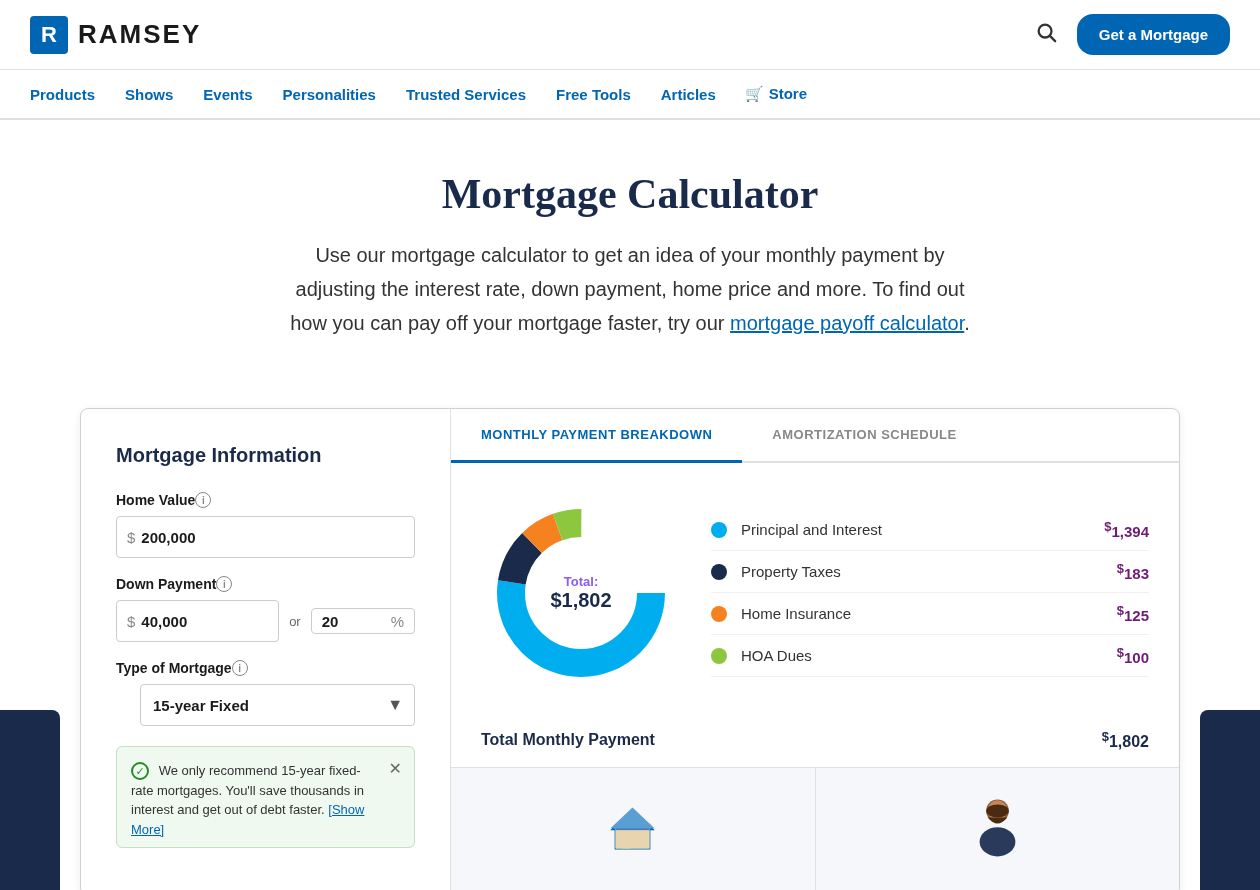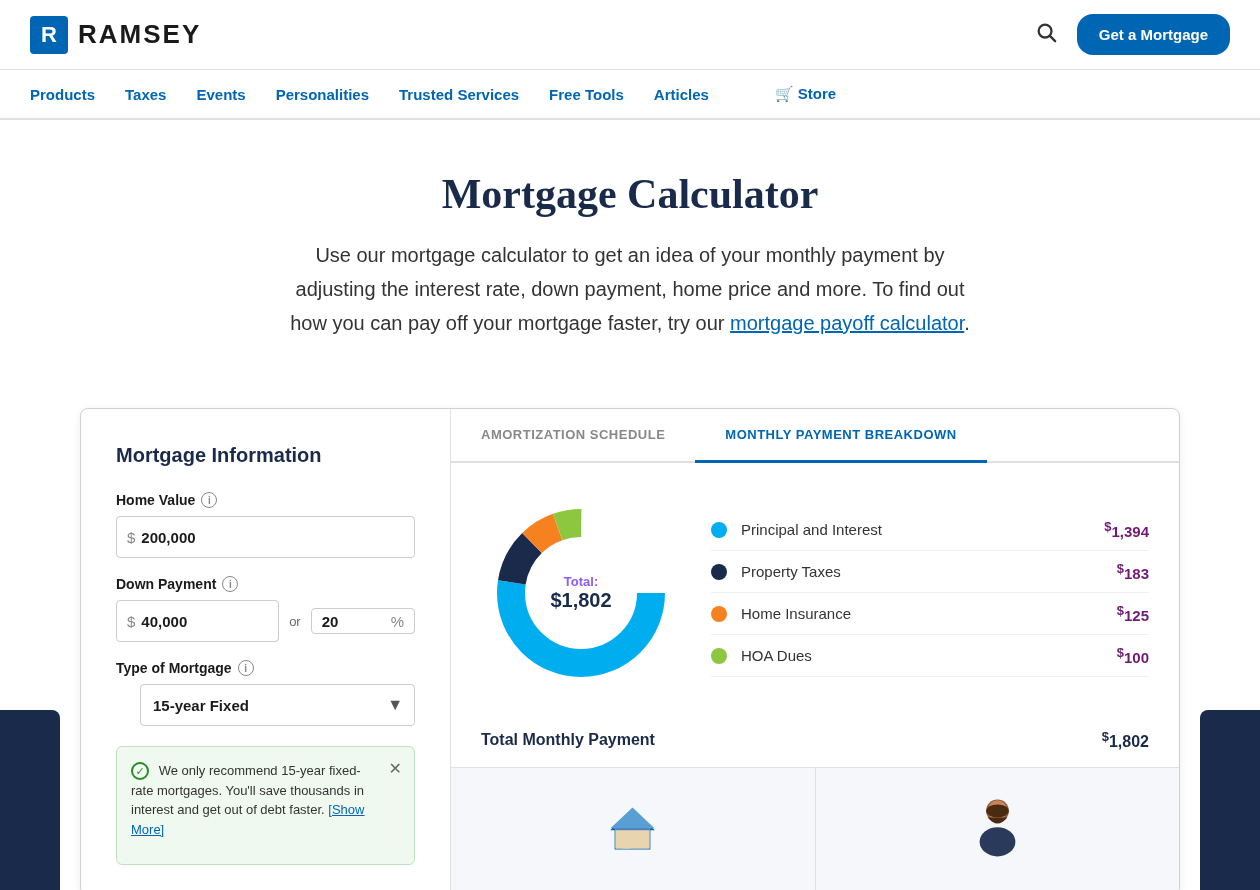--- a/index.html
+++ b/index.html
@@ -75,21 +75,20 @@
       font-weight: 600;
       color: #0066b3;
       cursor: pointer;
       text-decoration: none;
       white-space: nowrap;
     }
     .nav-store {
       display: flex;
       align-items: center;
       gap: 4px;
-      margin-left: 36px;
     }
 
     
     .hero {
       text-align: center;
       padding: 50px 20px 30px;
       background: #fff;
     }
     .hero-title {
       font-size: 42px;
@@ -137,21 +136,20 @@
       color: #1a2a4a;
       margin-bottom: 25px;
     }
     .field-label {
       font-size: 14px;
       font-weight: 700;
       color: #1a1a1a;
       margin-bottom: 8px;
       display: flex;
       align-items: center;
-      gap: 6px;
     }
     .info-icon {
       width: 16px;
       height: 16px;
       border: 1.5px solid #888;
       border-radius: 50%;
       display: inline-flex;
       align-items: center;
       justify-content: center;
       font-size: 10px;
@@ -244,21 +242,21 @@
       right: 12px;
       top: 50%;
       transform: translateY(-50%);
       pointer-events: none;
       color: #555;
     }
     .info-box {
       background: #f0f9f0;
       border: 1.5px solid #c0e0c0;
       border-radius: 6px;
-      padding: 14px 35px 25px 14px;
+      padding: 14px 35px 8px 14px;
       font-size: 13px;
       color: #333;
       line-height: 1.5;
       position: relative;
     }
     .info-box-close {
       position: absolute;
       top: 10px;
       right: 12px;
       cursor: pointer;
@@ -451,21 +449,21 @@
         <circle cx="11" cy="11" r="7"></circle>
         <line x1="16.5" y1="16.5" x2="22" y2="22"></line>
       </svg>
     </button>
     <button class="cta-button">Get a Mortgage</button>
   </div>
 </header>
 
 <nav class="nav">
   <a class="nav-item">Products</a>
-  <a class="nav-item">Taxes</a>
+  <a class="nav-item">Shows</a>
   <a class="nav-item">Events</a>
   <a class="nav-item">Personalities</a>
   <a class="nav-item">Trusted Services</a>
   <a class="nav-item">Free Tools</a>
   <a class="nav-item">Articles</a>
   <a class="nav-item nav-store">🛒 Store</a>
 </nav>
 
 <section class="hero">
   <h1 class="hero-title">Mortgage Calculator</h1>
@@ -521,22 +519,22 @@
     <div class="info-box">
       <span class="info-box-icon"></span>
       <span>We only recommend 15-year fixed-rate mortgages. You'll save thousands in interest and get out of debt faster.</span>
       <a class="show-more-link">[Show More]</a>
       <span class="info-box-close">✕</span>
     </div>
   </div>
 
   <div class="right-panel">
     <div class="tabs-row">
+      <div class="tab active">MONTHLY PAYMENT BREAKDOWN</div>
       <div class="tab">AMORTIZATION SCHEDULE</div>
-      <div class="tab active">MONTHLY PAYMENT BREAKDOWN</div>
     </div>
 
     <div class="breakdown-content">
 
       <div class="donut-container">
         <svg width="200" height="200" viewBox="0 0 200 200">
 
           <circle cx="100" cy="100" r="70" fill="none" stroke="#00aeef" stroke-width="28" stroke-dasharray="340.22 439.82" stroke-dashoffset="109.955"></circle>
           <circle cx="100" cy="100" r="70" fill="none" stroke="#1a2a4a" stroke-width="28" stroke-dasharray="44.86 439.82" stroke-dashoffset="109.955 - 340.22" style="stroke-dashoffset: -230.265;"></circle>
           <circle cx="100" cy="100" r="70" fill="none" stroke="#f5821f" stroke-width="28" stroke-dasharray="30.35 439.82" stroke-dashoffset="-275.125"></circle>

